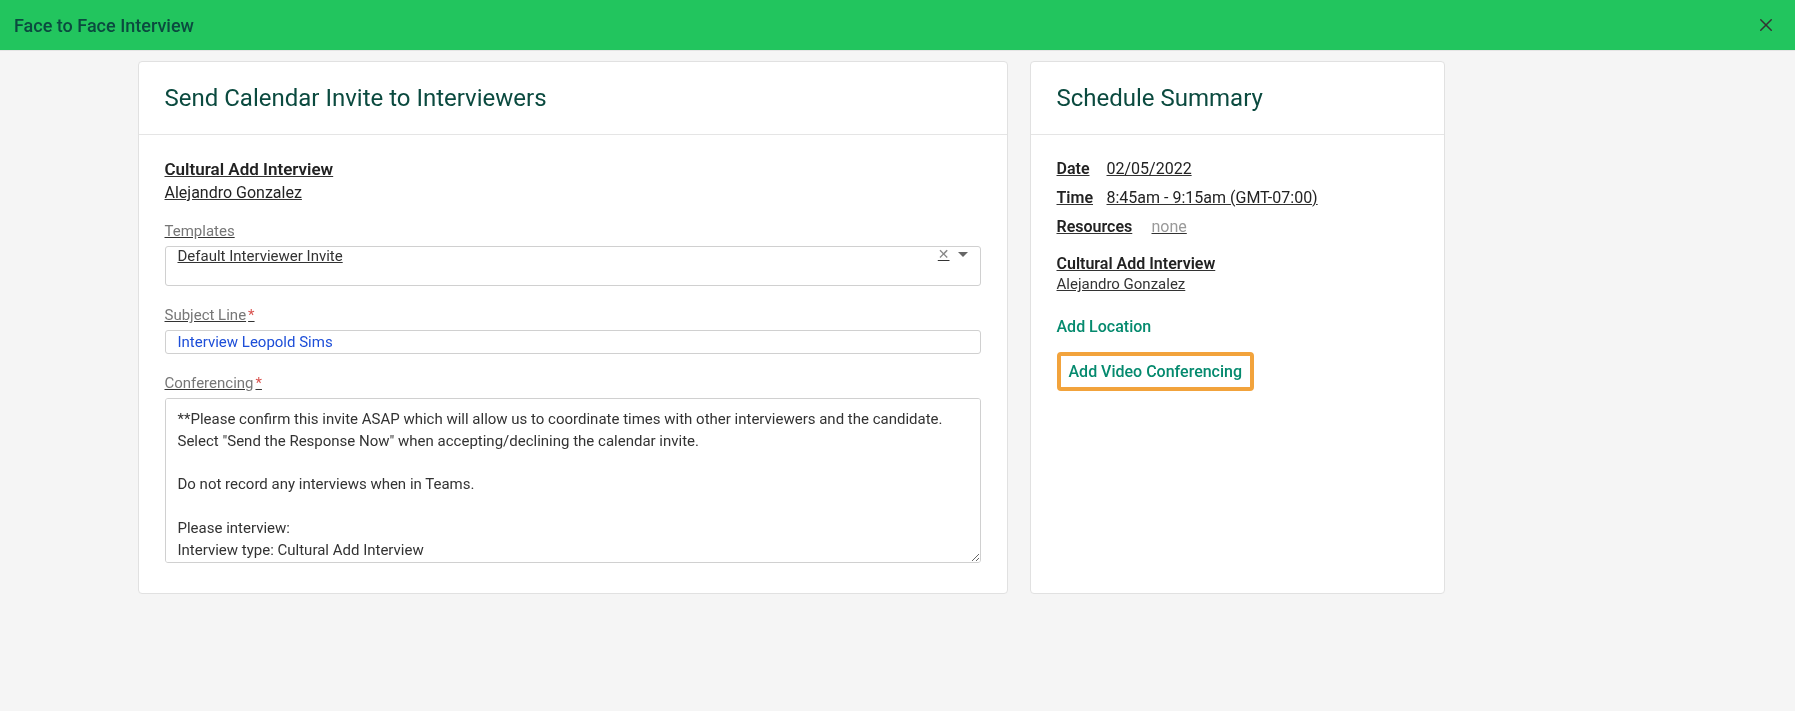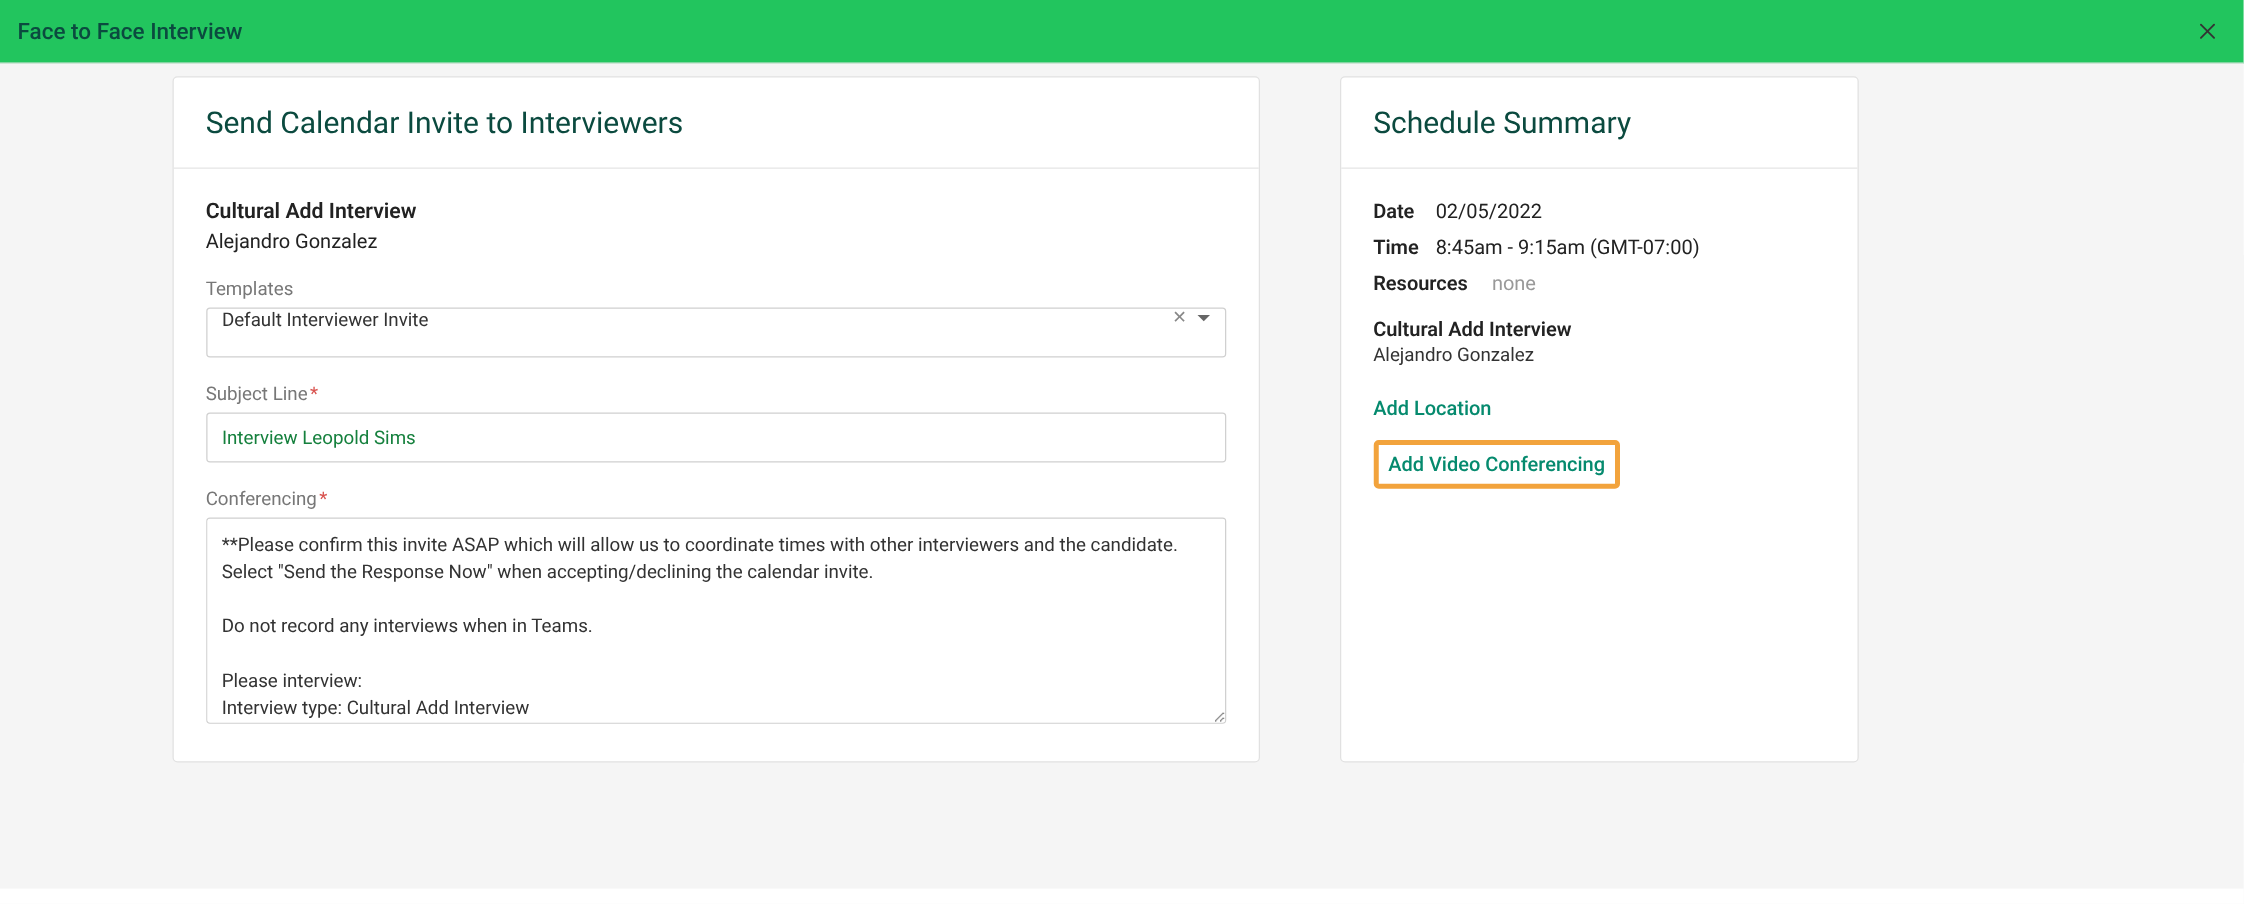--- a/index.html
+++ b/index.html
@@ -32,21 +32,21 @@
     justify-content: center;
   }
   .close-btn svg { width: 18px; height: 18px; }
   .content-area {
     background: #f5f5f5;
     padding: 10px 0 22px 0;
     min-height: 660px;
   }
   .layout {
     display: flex;
-    gap: 64px;
+    gap: 22px;
     max-width: 1560px;
     margin: 0 auto;
     padding: 0 20px;
   }
   .card {
     background: #fff;
     border: 1px solid #e1e1e1;
     border-radius: 4px;
   }
   .main-card {
@@ -60,20 +60,21 @@
     padding: 22px 26px 22px 26px;
     border-bottom: 1px solid #e5e5e5;
   }
   .card-header h2 {
     color: #0b4a3f;
     font-size: 24px;
     font-weight: 400;
   }
   .card-body {
     padding: 24px 26px 26px 26px;
+    text-decoration: underline;
   }
   .interview-title {
     font-weight: 600;
     font-size: 17px;
     color: #222;
     margin-bottom: 4px;
   }
   .candidate-name {
     font-size: 16px;
     color: #222;
@@ -111,26 +112,26 @@
   .x-small { font-size: 14px; line-height: 1; cursor: pointer; color: #888; }
   .caret-down {
     width: 0; height: 0;
     border-left: 5px solid transparent;
     border-right: 5px solid transparent;
     border-top: 5px solid #666;
     cursor: pointer;
   }
   .text-input {
     width: 100%;
-    height: 40px;
+    height: 24px;
     border: 1px solid #d0d0d0;
     border-radius: 3px;
     padding: 0 12px;
     font-size: 15px;
-    color: #15803d;
+    color: #1d4ed8;
     font-family: inherit;
   }
   .textarea {
     width: 100%;
     min-height: 165px;
     border: 1px solid #d0d0d0;
     border-radius: 3px;
     padding: 10px 12px;
     font-size: 15px;
     color: #333;

